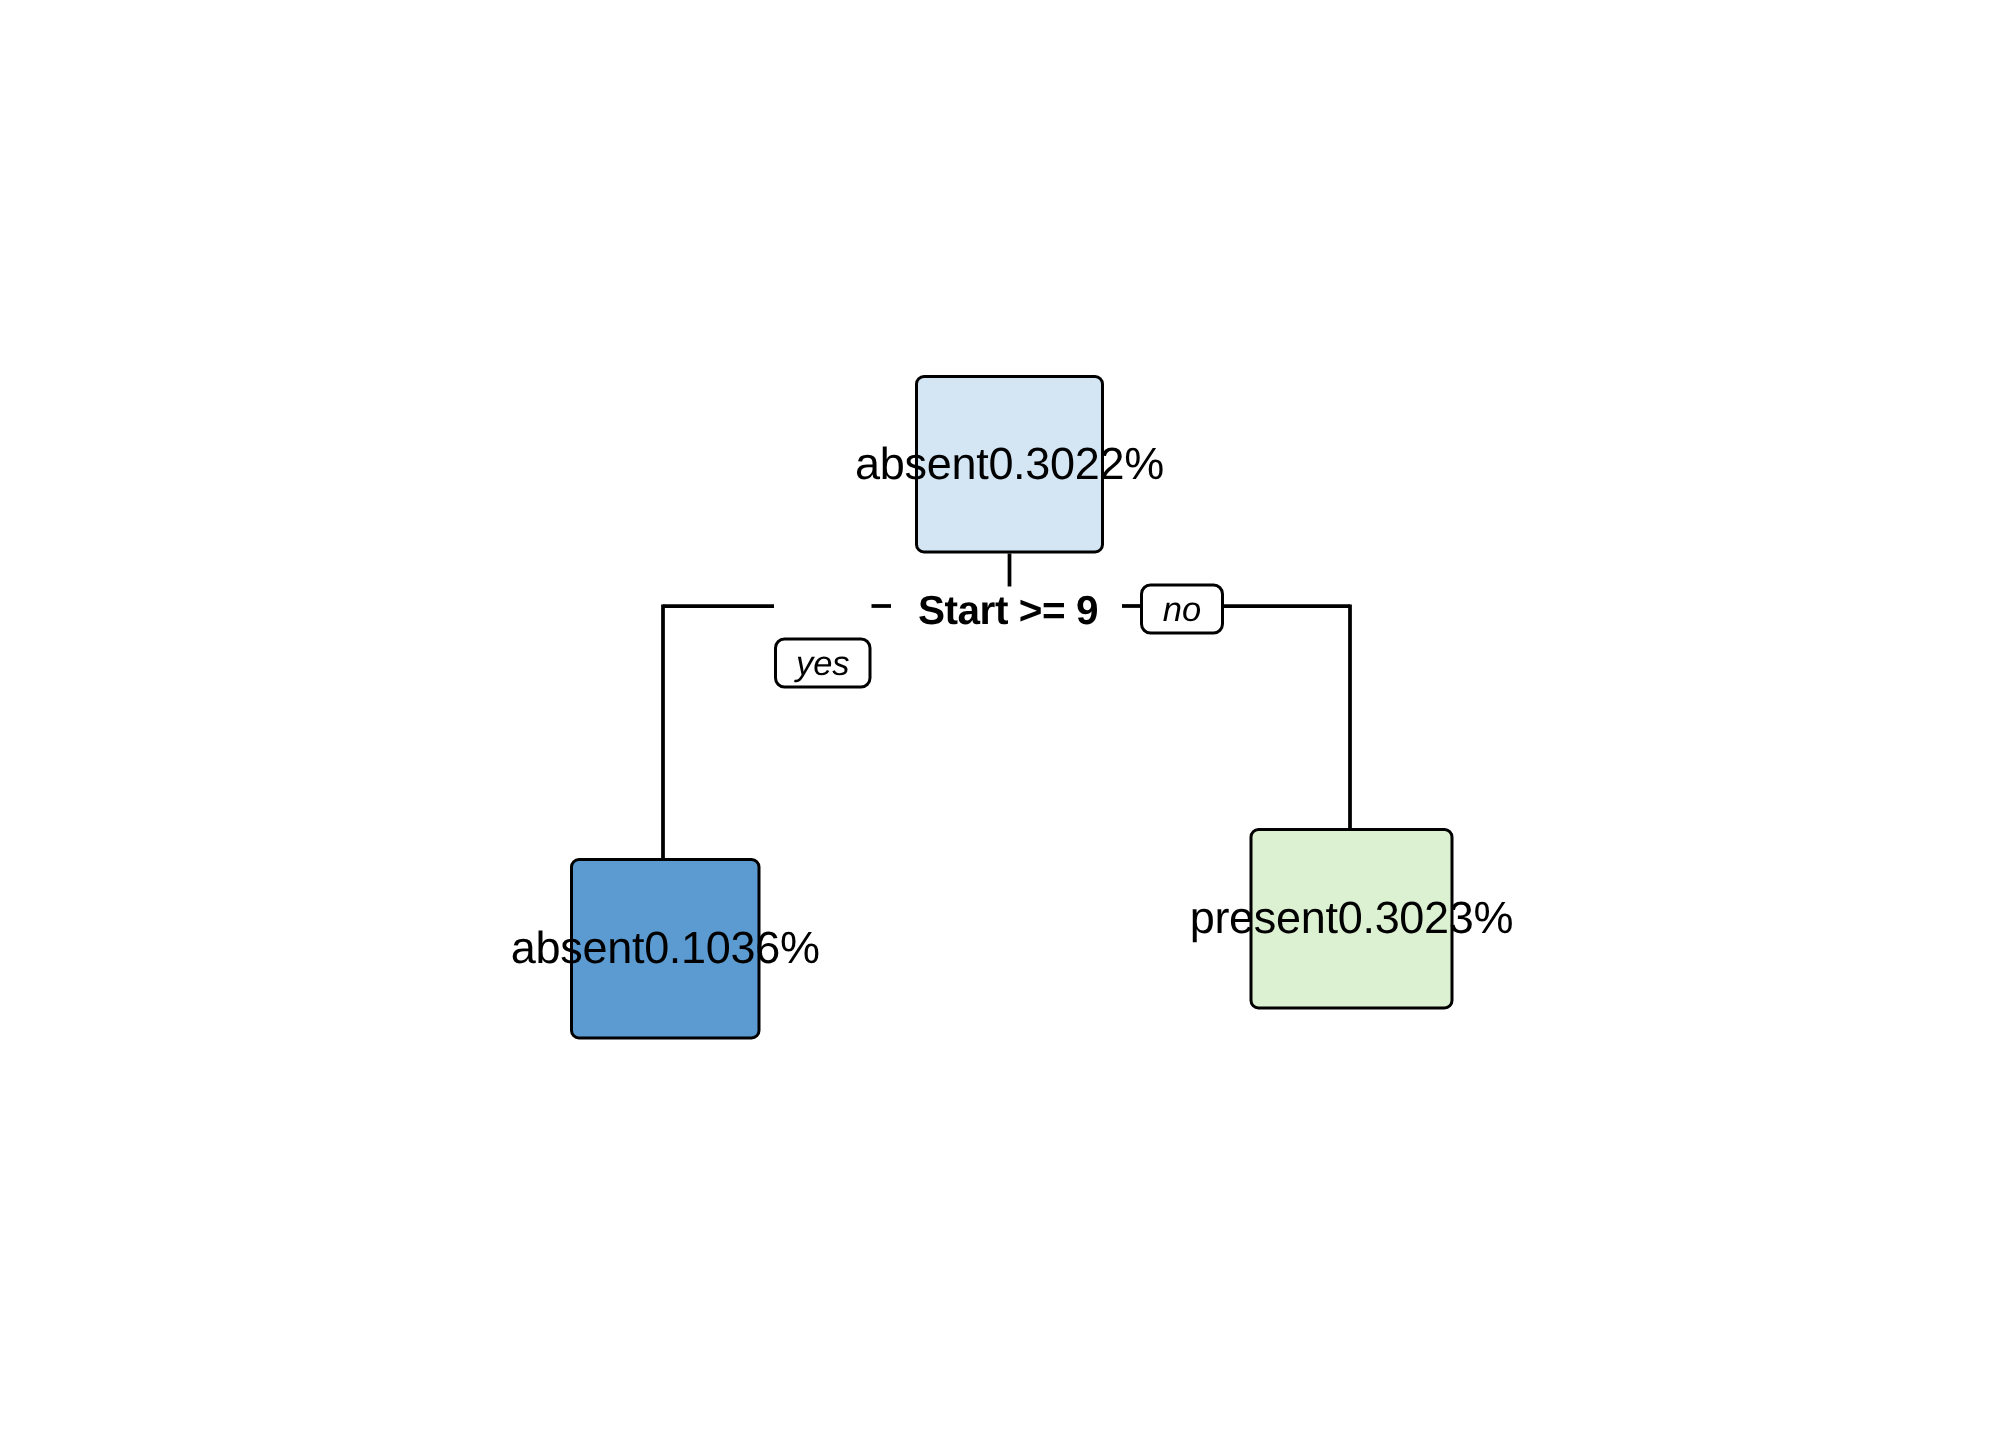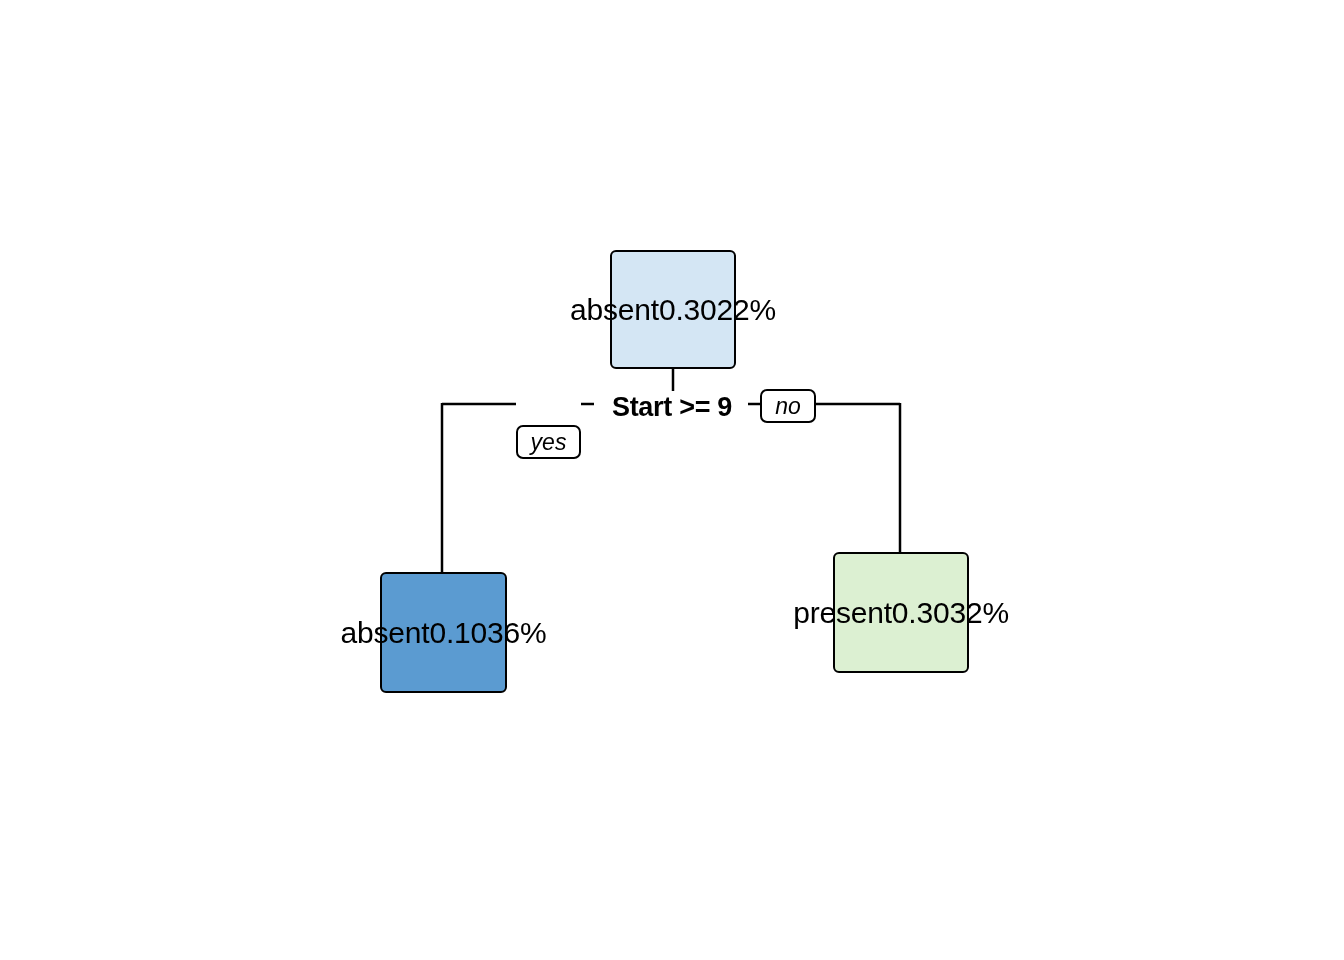--- a/index.html
+++ b/index.html
@@ -141,16 +141,16 @@
 
   <div class="node-box" id="node-left-leaf" style="background:#5b9bd1;">
     <div class="node-line">absent</div>
     <div class="node-line">0.10</div>
     <div class="node-line">36%</div>
   </div>
 
   <div class="node-box" id="node-right-leaf" style="background:#dcf0d2;">
     <div class="node-line">present</div>
     <div class="node-line">0.30</div>
-    <div class="node-line">32%</div>
+    <div class="node-line">23%</div>
   </div>
 
 </div>
 
 </body></html>

